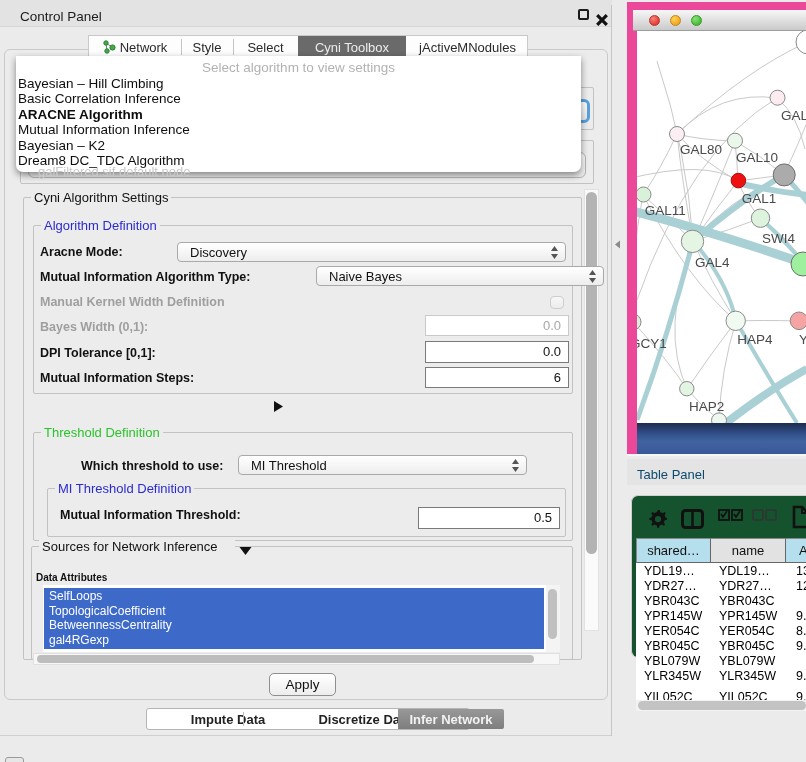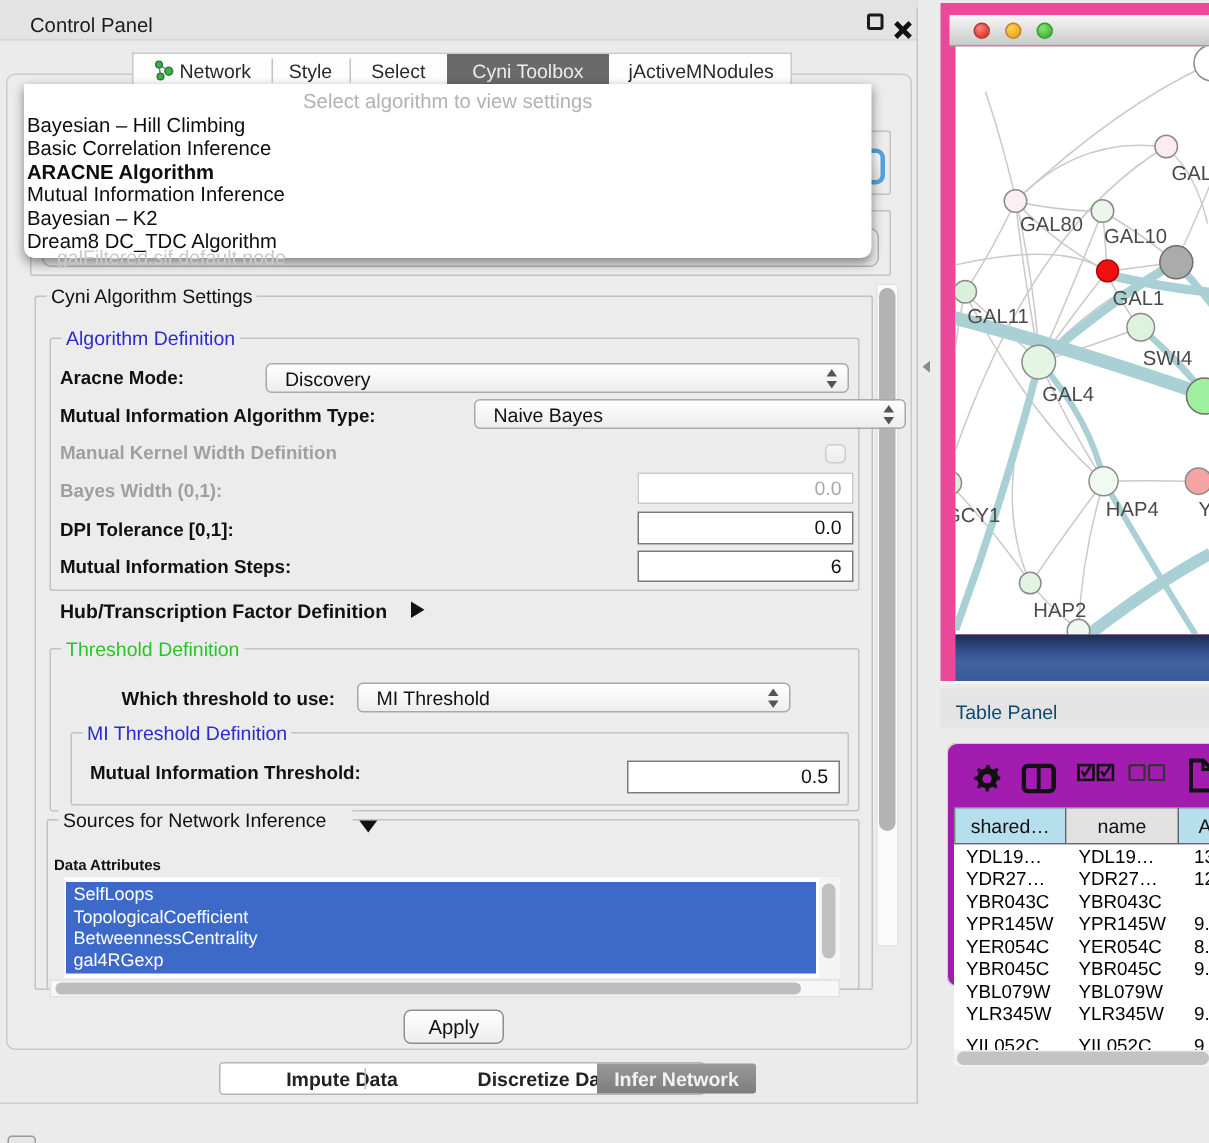--- a/index.html
+++ b/index.html
@@ -86,21 +86,21 @@
 #net-title { position:absolute; left:6px; top:8px; right:0; height:21px;
   background:linear-gradient(#f7f7f7,#cacaca); border-bottom:1px solid #9d9d9d; }
 .tl { position:absolute; top:5px; width:11px; height:11px; border-radius:50%; }
 #net-canvas { position:absolute; left:10px; top:29px; width:169px; height:392px; background:#fff; }
 #net-bottom { position:absolute; left:10px; top:421px; width:169px; height:31px;
   background:linear-gradient(#1d2c4e 0%, #32508c 35%, #41639f 60%, #3a589a 100%); }
 
 
 #tp-title { left:627px; top:459px; width:179px; height:26px; background:#e4e4e4; }
 #tp-title .t { position:absolute; left:10px; top:8px; font-size:13px; color:#0c4a6e;text-align:center; }
-#tp-box { left:631px; top:495px; width:175px; height:163px; background:#a21caf;
+#tp-box { left:631px; top:495px; width:175px; height:163px; background:#14532d;
   border:1px solid #cfcfcf; border-radius:7px 0 0 7px; border-right:none; }
 #thead { position:absolute; left:4px; top:42px; width:171px; height:25px; }
 .hc { position:absolute; top:0; height:25px; border-right:1px solid #666; border-top:1px solid #888; border-bottom:1px solid #666;
   font-size:13px; color:#111; display:flex; align-items:center; justify-content:center; }
 .rows { position:absolute; left:4px; top:67px; width:171px; height:137px; background:#fff; overflow:hidden; }
 .tr { position:absolute; font-size:12.5px; color:#000; white-space:nowrap; }
 #tp-hsb { position:absolute; left:4px; top:204px; width:171px; height:11px; background:#f2f2f2; }
 #tp-hsb .th { position:absolute; left:2px; top:1px; width:168px; height:9px; background:#c3c3c3; border-radius:4.5px; }
 </style>
 </head>
@@ -170,21 +170,20 @@
     </div>
   <div class="lbl dis" style="left:40px; top:295px;">Manual Kernel Width Definition</div>
   <div class="abs" style="left:550px;top:296px;width:14px;height:13px;border:1px solid #cdcdcd;border-radius:4px;background:linear-gradient(#f7f7f7,#ececec);"></div>
   <div class="lbl dis" style="left:40px; top:320px;">Bayes Width (0,1):</div>
   <div class="field fdis" style="left:425px; top:315px; width:144px; height:21px;">0.0</div>
   <div class="lbl" style="left:40px; top:346px;">DPI Tolerance [0,1]:</div>
   <div class="field fen" style="left:425px; top:341px; width:144px; height:22px;">0.0</div>
   <div class="lbl" style="left:40px; top:371px;">Mutual Information Steps:</div>
   <div class="field fen" style="left:425px; top:367px; width:144px; height:21px;">6</div>
 
-  <div class="lbl" style="left:40px; top:400px; font-size:13px;">Hub/Transcription Factor Definition</div>
   <svg class="abs" style="left:272px;top:400px;" width="12" height="13" viewBox="0 0 12 13">
       <path d="M2 1 L11 6.5 L2 12 Z" fill="#111"></path>
     </svg>
 
   <div class="group" style="left:33px; top:432px; width:540px; height:109px;">
     <span class="gtitle green">Threshold Definition</span>
   </div>
   <div class="lbl" style="left:81px; top:459px;">Which threshold to use:</div>
   <div class="combo" style="left:238px; top:455px; width:289px;">
       <span class="cv">MI Threshold</span>

